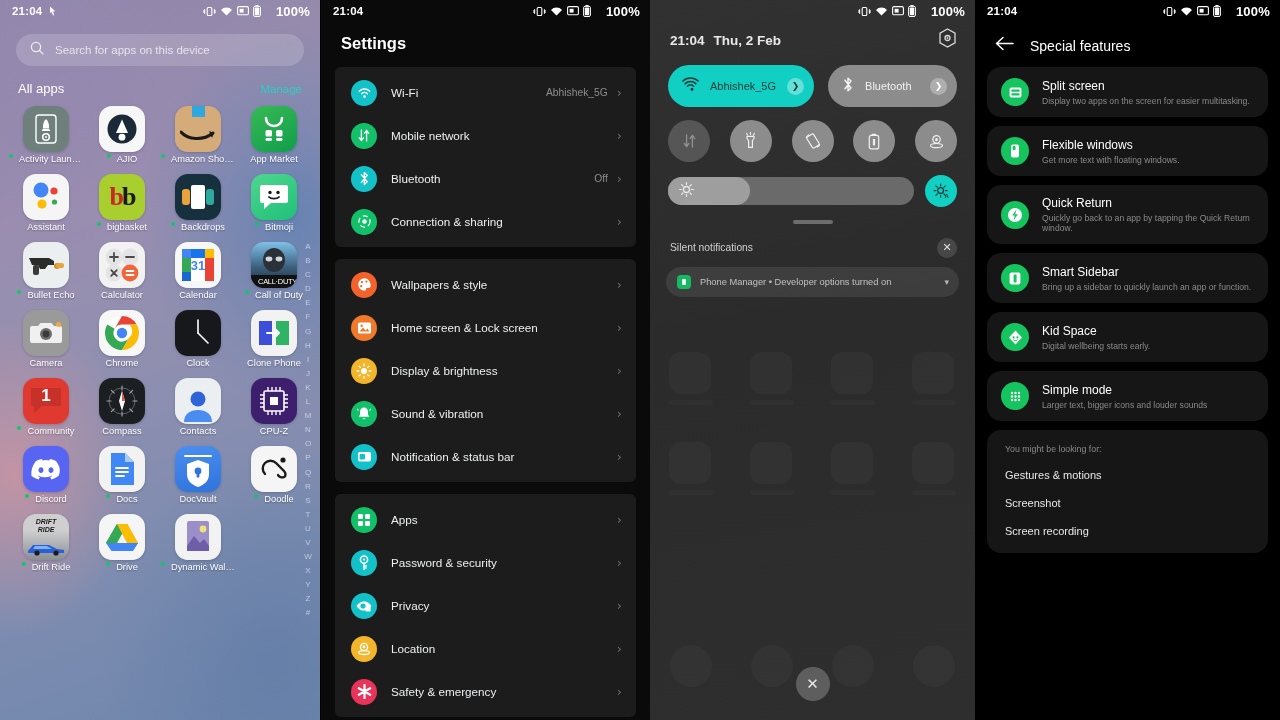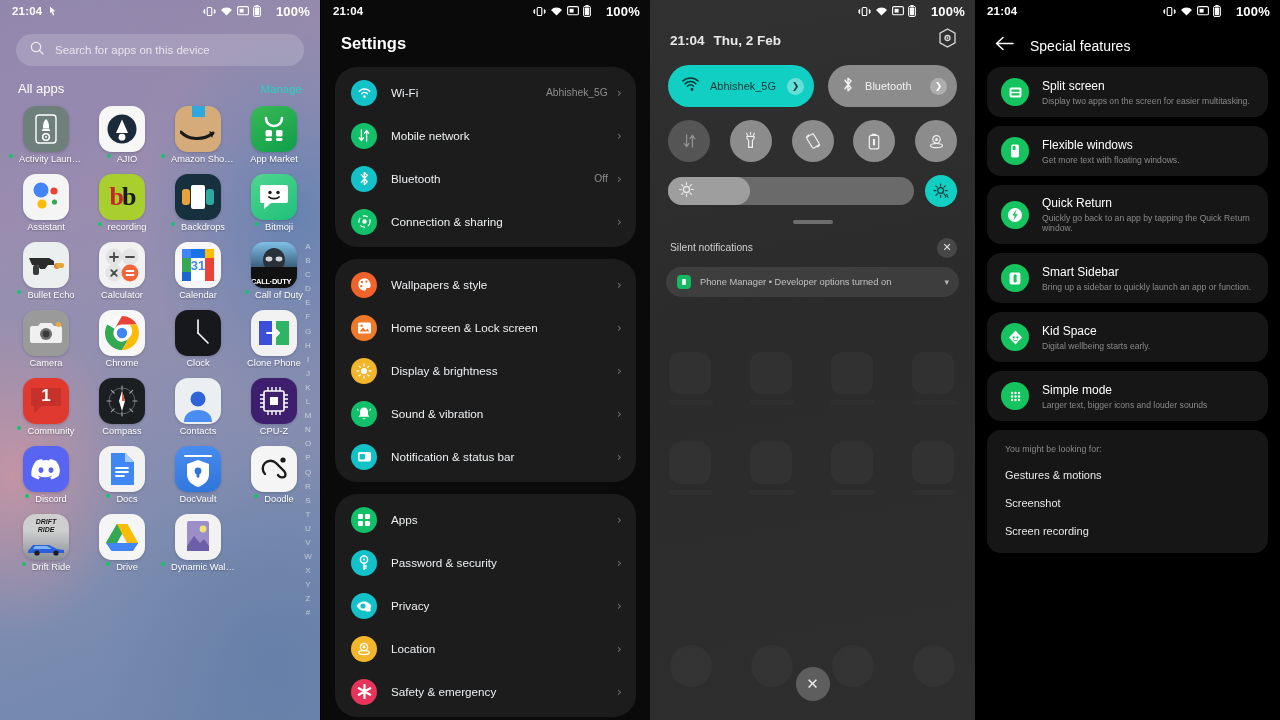--- a/index.html
+++ b/index.html
@@ -68,21 +68,21 @@
   }
 
   
   #panel2 {
     width: 330px; height: 720px; background: #0a0a0a; position: relative;
     overflow: hidden; border-left: 1px solid #000;
   }
   .settings-head { padding: 12px 20px 14px; }
   .settings-title { font-size: 16.5px; color: #fff; font-weight: 600; }
   .set-group {
-    background: #1c1c1c; border-radius: 22px; margin: 0 14px 12px;
+    background: #1c1c1c; border-radius: 6px; margin: 0 14px 12px;
     padding: 4px 0; overflow: hidden;
   }
   .set-row { display: flex; align-items: center; height: 43px; padding: 0 14px 0 16px; }
   .set-ico {
     width: 26px; height: 26px; border-radius: 50%; flex: none;
     display: flex; align-items: center; justify-content: center; margin-right: 14px;
   }
   .set-label { font-size: 11.7px; color: #eceff1; flex: 1; }
   .set-val { font-size: 10.3px; color: #8d8d8d; margin-right: 9px; }
   .chev { color: #6d6d6d; font-size: 13px; line-height: 1; font-family:"DejaVu Sans",sans-serif;}
@@ -319,21 +319,21 @@
         </div>
         <div class="app-cell">
           <div class="app-icon">
             <div style="width:100%;height:100%;background:#a8cf2e;display:flex;align-items:center;justify-content:center;font-family:'Liberation Serif',serif;font-weight:700;font-size:26px;letter-spacing:-2px">
               <span style="color:#c62828">b</span>
               <span style="color:#1a1a1a">b</span>
             </div>
           </div>
           <div class="app-label-wrap">
             <span class="dot-new"></span>
-            <span class="app-label">recording</span>
+            <span class="app-label">bigbasket</span>
           </div>
         </div>
         <div class="app-cell">
           <div class="app-icon">
             <div style="width:100%;height:100%;background:#16303e;display:flex;align-items:center;justify-content:center">
               <svg width="32" height="24" viewBox="0 0 32 24">
                 <rect x="0" y="4" width="8" height="16" rx="3" fill="#e8a33d"></rect>
                 <rect x="24" y="4" width="8" height="16" rx="3" fill="#2fa89e"></rect>
                 <rect x="9" y="0" width="14" height="24" rx="2" fill="#fff"></rect>
               </svg>
@@ -417,21 +417,21 @@
           </div>
         </div>
         <div class="app-cell">
           <div class="app-icon">
             <div style="width:100%;height:100%;background:linear-gradient(180deg,#7fc0e8,#3b5f7d 55%,#1c2a36);display:flex;align-items:flex-end;justify-content:center;position:relative">
               <svg style="position:absolute;top:4px" width="34" height="30" viewBox="0 0 34 30">
                 <ellipse cx="17" cy="14" rx="11" ry="12" fill="#2b3138"></ellipse>
                 <ellipse cx="12" cy="13" rx="3.4" ry="2.4" fill="#cfd6dc"></ellipse>
                 <ellipse cx="22" cy="13" rx="3.4" ry="2.4" fill="#cfd6dc"></ellipse>
               </svg>
-              <div style="position:relative;width:100%;text-align:left;background:#111;color:#fff;font-size:7.5px;font-weight:700;letter-spacing:-.3px;padding:10px 0 2px">CALL·DUTY</div>
+              <div style="position:relative;width:100%;text-align:right;background:#111;color:#fff;font-size:7.5px;font-weight:400;letter-spacing:-.3px;padding:2px 0 2px">CALL·DUTY</div>
             </div>
           </div>
           <div class="app-label-wrap">
             <span class="dot-new"></span>
             <span class="app-label">Call of Duty</span>
           </div>
         </div>
         <div class="app-cell">
           <div class="app-icon">
             <div style="width:100%;height:100%;background:#9a9a9a;display:flex;align-items:center;justify-content:center;position:relative">

